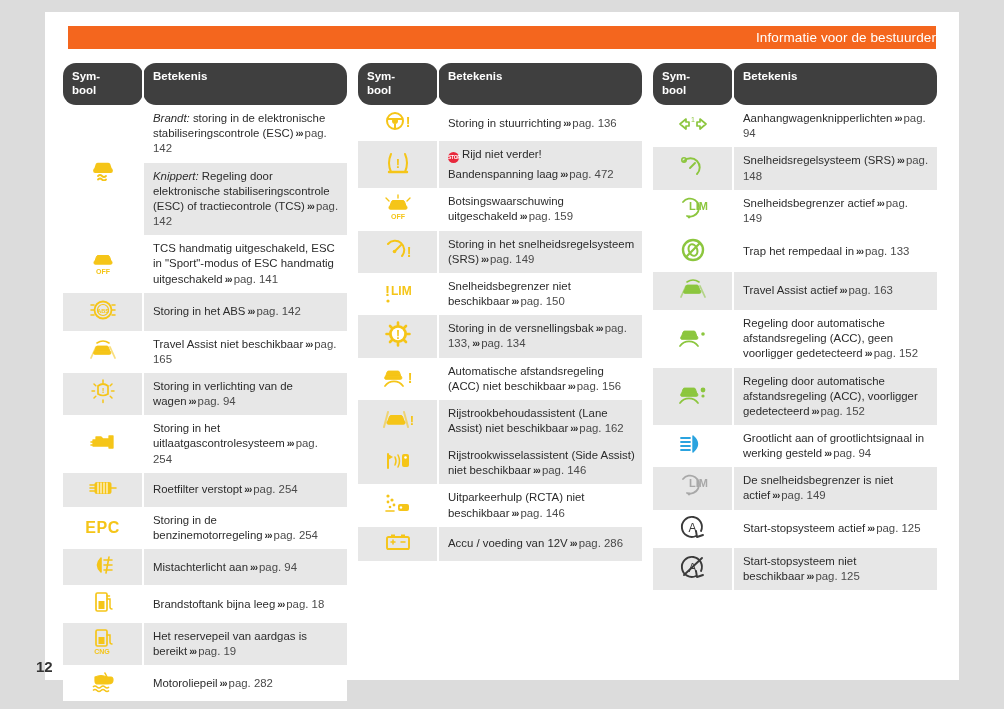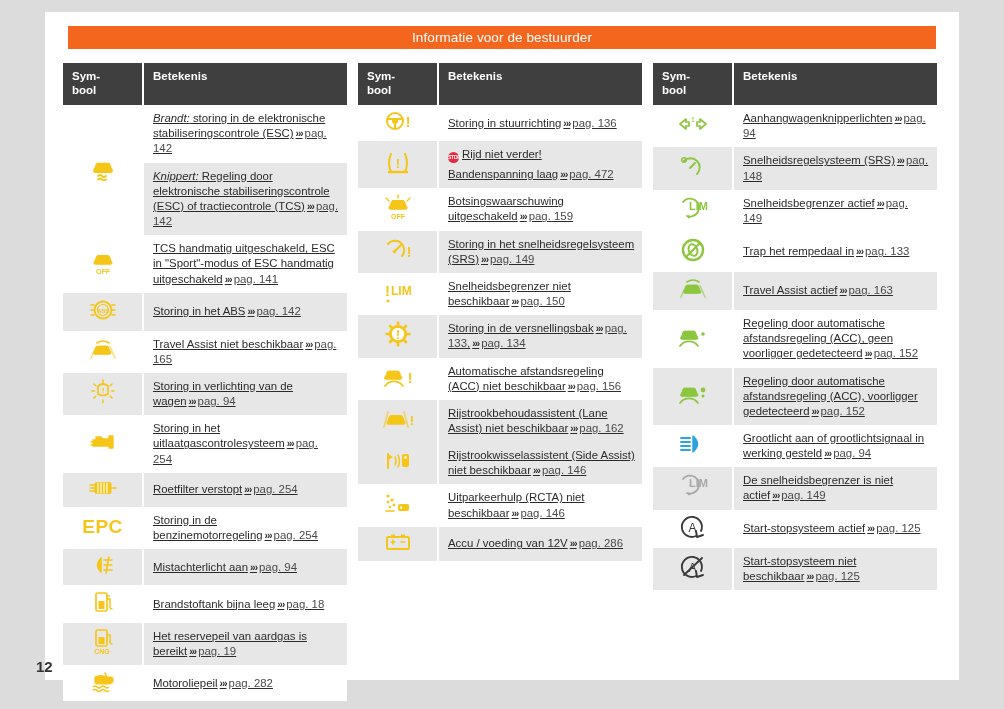--- a/index.html
+++ b/index.html
@@ -23,21 +23,21 @@
   }
   .title-bar {
     position: absolute;
     left: 68px;
     top: 26px;
     width: 868px;
     height: 23px;
     background: #f4661e;
     color: #ffffff;
     font-size: 13.5px;
-    text-align: center;
+    text-align: right;
     line-height: 23px;
     letter-spacing: 0.1px;
   }
   .columns {
     position: absolute;
     left: 63px;
     top: 63px;
     width: 874px;
     display: flex;
     gap: 11px;
@@ -55,39 +55,39 @@
     background: #3f3f3f;
   }
   .thead-row th {
     color: #ffffff;
     font-size: 11.5px;
     font-weight: bold;
     text-align: left;
     padding: 7px 8px 8px 9px;
     vertical-align: top;
     line-height: 1.18;
+    border-radius: 13px;
   }
   .th-sym {
     width: 62px;
     border-right: 2px solid #ffffff;
   }
   .sym-cell {
     width: 62px;
     text-align: center;
     vertical-align: middle;
     padding: 4px 2px;
     border-right: 2px solid #ffffff;
   }
   .txt-cell {
     padding: 6px 7px 6px 9px;
     font-size: 11.4px;
     color: #2b2b2b;
     line-height: 1.33;
     vertical-align: middle;
-    text-decoration: underline;
   }
   tr.r-white > td { background: #ffffff; }
   tr.r-gray  > td { background: #e7e7e7; }
   td.sym-white { background: #ffffff; }
   td.sym-gray  { background: #e7e7e7; }
   .ital { font-style: italic; }
   .arrows {
     font-weight: bold;
     letter-spacing: -1px;
     font-size: 10px;
@@ -109,21 +109,21 @@
     vertical-align: -1px;
     margin-right: 3px;
     letter-spacing: -0.3px;
   }
   .ico {
     display: inline-block;
     line-height: 0;
   }
   .ico svg { display: block; }
   .ico-txt {
-    font-size: 19px;
+    font-size: 16px;
     font-weight: bold;
     letter-spacing: 0.5px;
   }
   .page-num {
     position: absolute;
     left: 36px;
     top: 658px;
     font-size: 15px;
     color: #333333;
     font-weight: bold;

